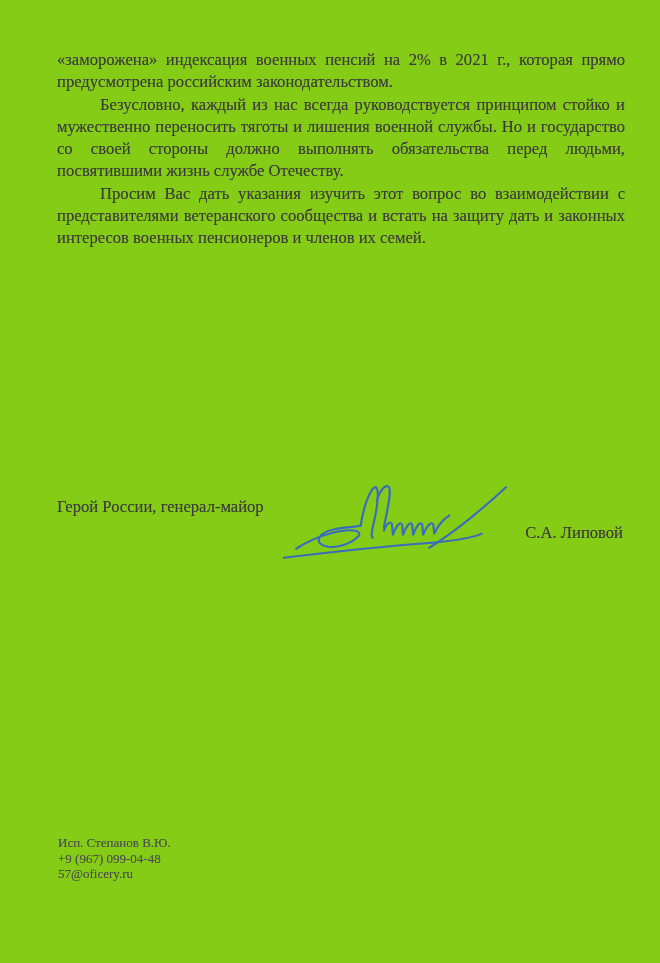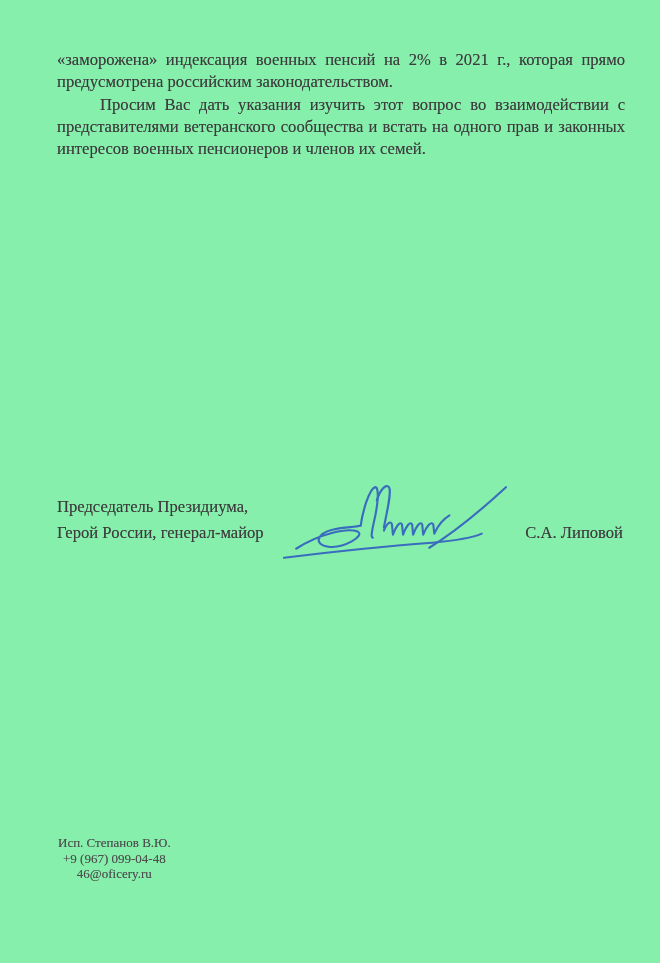--- a/index.html
+++ b/index.html
@@ -5,21 +5,21 @@
 <style>
   html, body {
     margin: 0;
     padding: 0;
     background: #ffffff;
   }
   .page {
     position: relative;
     width: 660px;
     height: 963px;
-    background: #86efac;
+    background: #84cc16;
     font-family: "Liberation Serif", serif;
     color: #3c3c3c;
     overflow: hidden;
   }
   
   .text-block {
     position: absolute;
     left: 57px;
     top: 49px;
     width: 568px;
@@ -77,36 +77,35 @@
     position: absolute;
     left: 58px;
     top: 835px;
     font-size: 13px;
     line-height: 15.5px;
     color: #4d4d4d;
     text-shadow: 0 0 0.4px rgba(80,80,80,0.5);
   }
   .footer-line {
     display: block;
-    text-align: center;
   }
 </style>
 </head>
 <body>
 
 <div class="page">
 
   <div class="text-block">
     <p class="no-indent">«заморожена» индексация военных пенсий на 2% в 2021 г., которая прямо предусмотрена российским законодательством.</p>
-    <p>Просим Вас дать указания изучить этот вопрос во взаимодействии с представителями ветеранского сообщества и встать на одного прав и законных интересов военных пенсионеров и членов их семей.</p>
+    <p>Безусловно, каждый из нас всегда руководствуется принципом стойко и мужественно переносить тяготы и лишения военной службы. Но и государство со своей стороны должно выполнять обязательства перед людьми, посвятившими жизнь службе Отечеству.</p>
+    <p>Просим Вас дать указания изучить этот вопрос во взаимодействии с представителями ветеранского сообщества и встать на защиту дать и законных интересов военных пенсионеров и членов их семей.</p>
   </div>
 
   <div class="sig-block">
     <div class="sig-titles">
-      <span class="sig-title-line">Председатель Президиума,</span>
       <span class="sig-title-line">Герой России,  генерал-майор</span>
     </div>
 
     <svg class="sig-autograph" viewBox="0 0 230 85" xmlns="http://www.w3.org/2000/svg">
       <g fill="none" stroke-width="2.1" stroke-linecap="round" stroke-linejoin="round" stroke="#3a6cbe">
 
         <path d="M3,79 C50,73 108,67 150,64 C172,62 188,60 199,55"></path>
 
         <path d="M147,69 C168,56 196,34 223,9"></path>
 
@@ -118,16 +117,16 @@
         <path d="M102,52 C105,44 109,42 110,46 L111,56 C114,48 118,42 120,46 L121,56 C124,48 128,42 130,46 L131,56 C134,48 138,42 140,46 L141,56 C144,48 149,42 151,46 L152,55 C156,46 162,40 167,37"></path>
       </g>
     </svg>
 
     <span class="sig-name">С.А. Липовой</span>
   </div>
 
   <div class="footer-block">
     <span class="footer-line">Исп. Степанов В.Ю.</span>
     <span class="footer-line">+9 (967) 099-04-48</span>
-    <span class="footer-line">46@oficery.ru</span>
+    <span class="footer-line">57@oficery.ru</span>
   </div>
 
 </div>
 
 </body></html>

